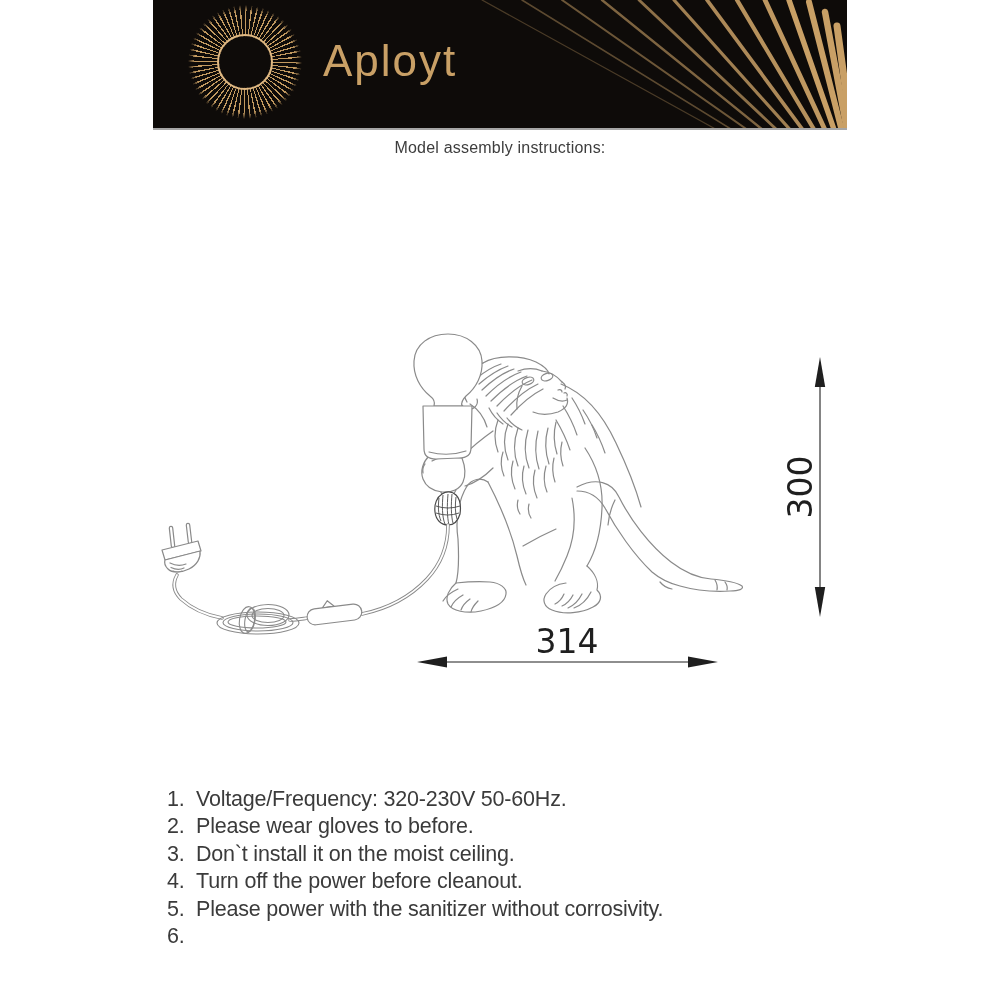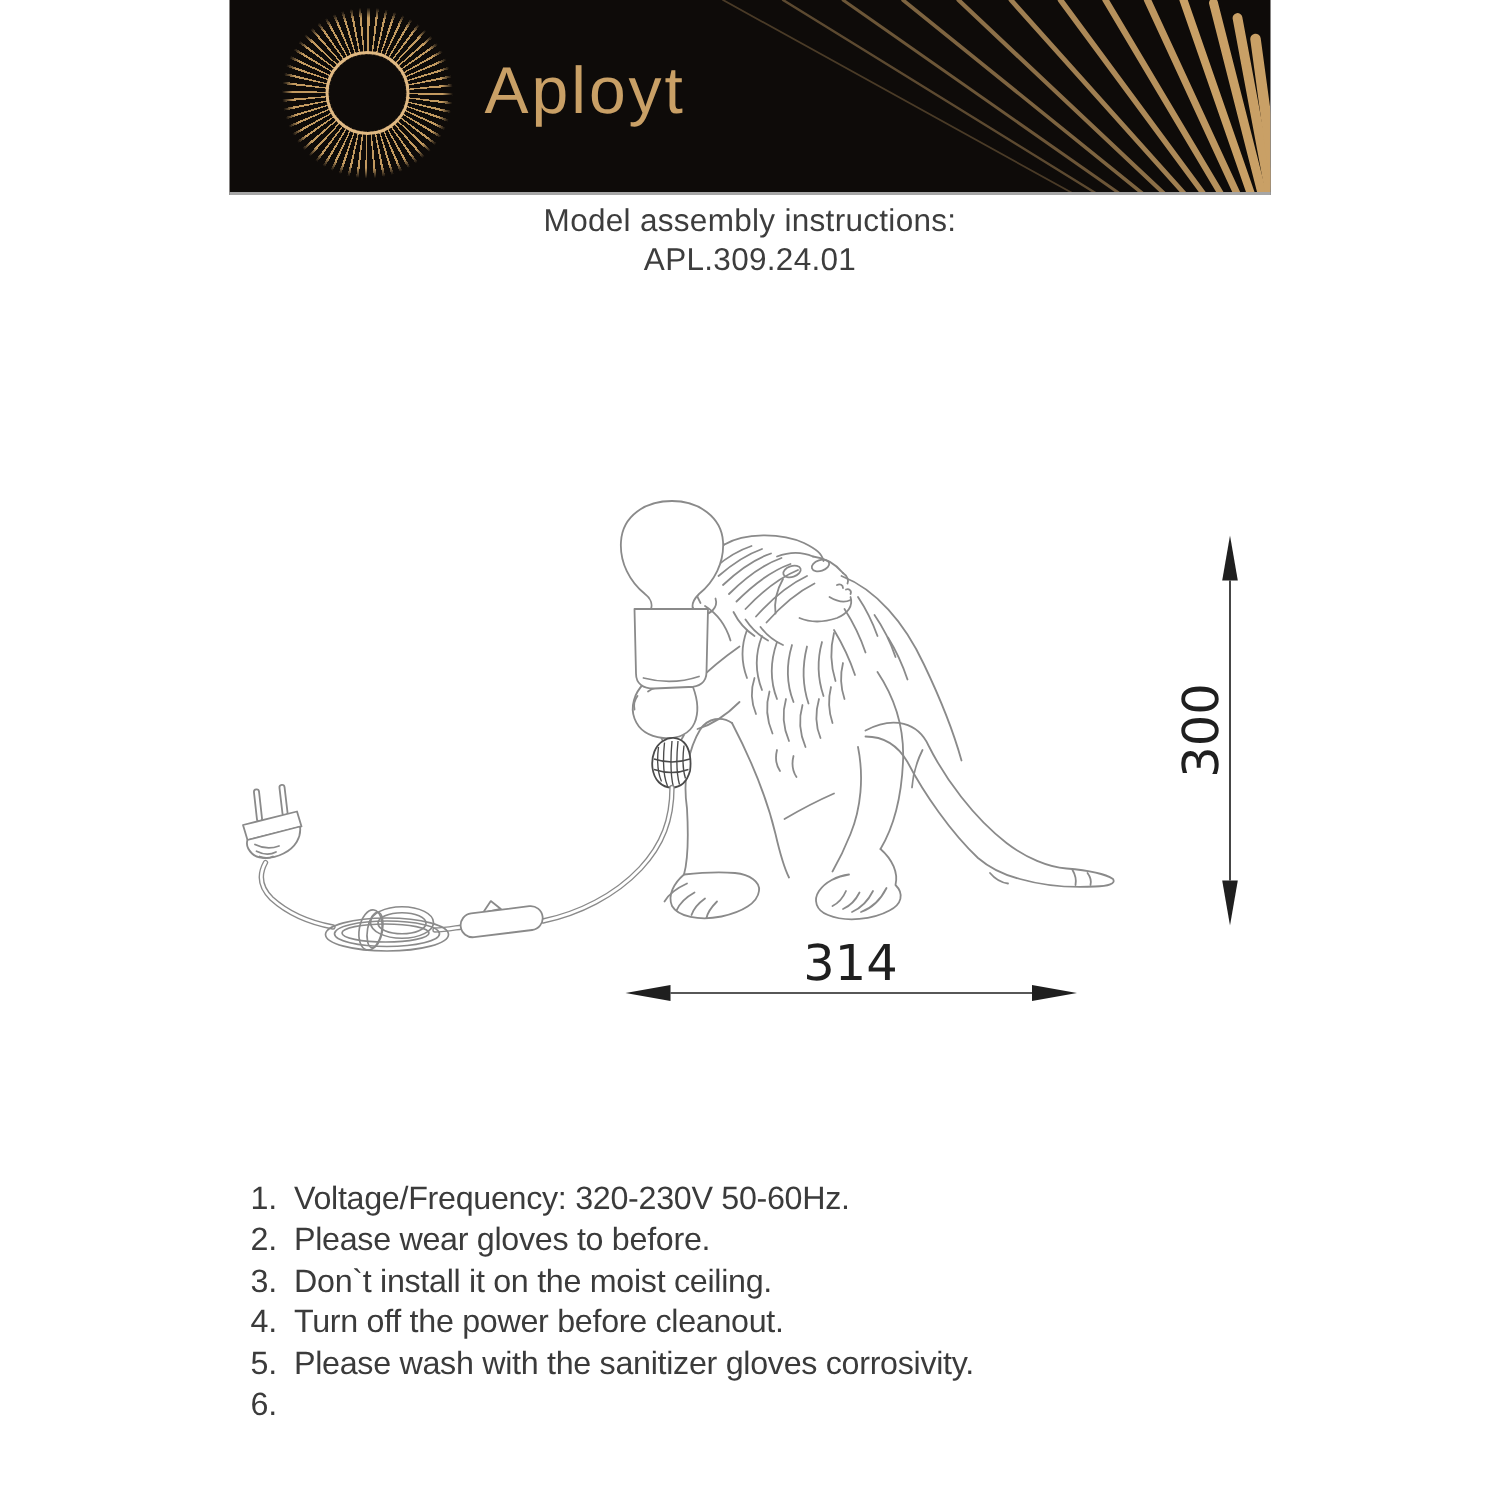--- a/index.html
+++ b/index.html
@@ -13,21 +13,21 @@
     background:repeating-conic-gradient(rgba(205,162,101,.95) 0deg 1.7deg, transparent 1.7deg 6deg);
     -webkit-mask:radial-gradient(circle, transparent 25px, #000 28px 50px, transparent 57px);
             mask:radial-gradient(circle, transparent 25px, #000 28px 50px, transparent 57px);}
   .sunburst .core-ring{position:absolute;left:50%;top:50%;width:52px;height:52px;
     transform:translate(-50%,-50%);border-radius:50%;border:2px solid #E0B983;}
   .brand{position:absolute;left:170px;top:36px;font-size:44px;letter-spacing:2px;
          color:#C9A066;font-weight:400;}
   .fan{position:absolute;right:0;top:0;}
   
   .title{position:absolute;left:0;top:135px;width:1000px;text-align:center;
-         color:#3D3D3D;font-size:21px;line-height:26px;letter-spacing:.2px;}
+         color:#3D3D3D;font-size:16px;line-height:26px;letter-spacing:.2px;}
   
   .diagram{position:absolute;left:140px;top:330px;}
   .sketch{stroke:#8A8A8A;stroke-width:1.2;fill:none;stroke-linecap:round;stroke-linejoin:round;}
   .sketchw{stroke:#8A8A8A;stroke-width:1.2;fill:#fff;stroke-linejoin:round;}
   .tube-o{stroke:#8A8A8A;stroke-width:3.6;fill:none;stroke-linecap:round;}
   .tube-i{stroke:#ffffff;stroke-width:1.8;fill:none;stroke-linecap:round;}
   .bead{stroke:#4a4a4a;stroke-width:.9;fill:none;}
   .dim{stroke:#1F1F1F;stroke-width:1.1;fill:none;}
   .dimfill{fill:#1F1F1F;stroke:none;}
   .dimtext{fill:#1F1F1F;font-family:"DejaVu Sans",sans-serif;font-size:33px;}
@@ -62,21 +62,20 @@
         <line x1="395" y1="210" x2="322" y2="0" stroke-width="5.4"></line>
         <line x1="395" y1="210" x2="342" y2="2" stroke-width="6"></line>
         <line x1="395" y1="210" x2="358" y2="12" stroke-width="6.5"></line>
         <line x1="395" y1="210" x2="370" y2="26" stroke-width="7"></line>
       </g>
     </svg>
   </header>
 
   <div class="title">
     <div>Model assembly instructions:</div>
-    <div>APL.309.24.01</div>
   </div>
 
   <svg class="diagram" width="730" height="370" viewBox="140 330 730 370">
 
     <g class="sketch">
 
       <path d="M 483 363 C 496 355 521 355 536 362 C 544 366 548 369 549 374"></path>
       <path d="M 483 363 C 473 368 466 376 464 386 C 463 392 464 397 467 402"></path>
       <path d="M 467 391 C 461 392 458 398 461 404 C 464 409 471 411 475 407 C 477 405 478 402 477 399"></path>
       <path d="M 518 371 C 526 368 535 368 542 371"></path>
@@ -246,19 +245,19 @@
     <li>
       <span class="num">3.</span>
       <span class="txt">Don`t install it on the moist ceiling.</span>
     </li>
     <li>
       <span class="num">4.</span>
       <span class="txt">Turn off the power before cleanout.</span>
     </li>
     <li>
       <span class="num">5.</span>
-      <span class="txt">Please wash with the sanitizer gloves corrosivity.</span>
+      <span class="txt">Please power with the sanitizer without corrosivity.</span>
     </li>
     <li>
       <span class="num">6.</span>
     </li>
   </ol>
 </div>
 
 </body></html>

